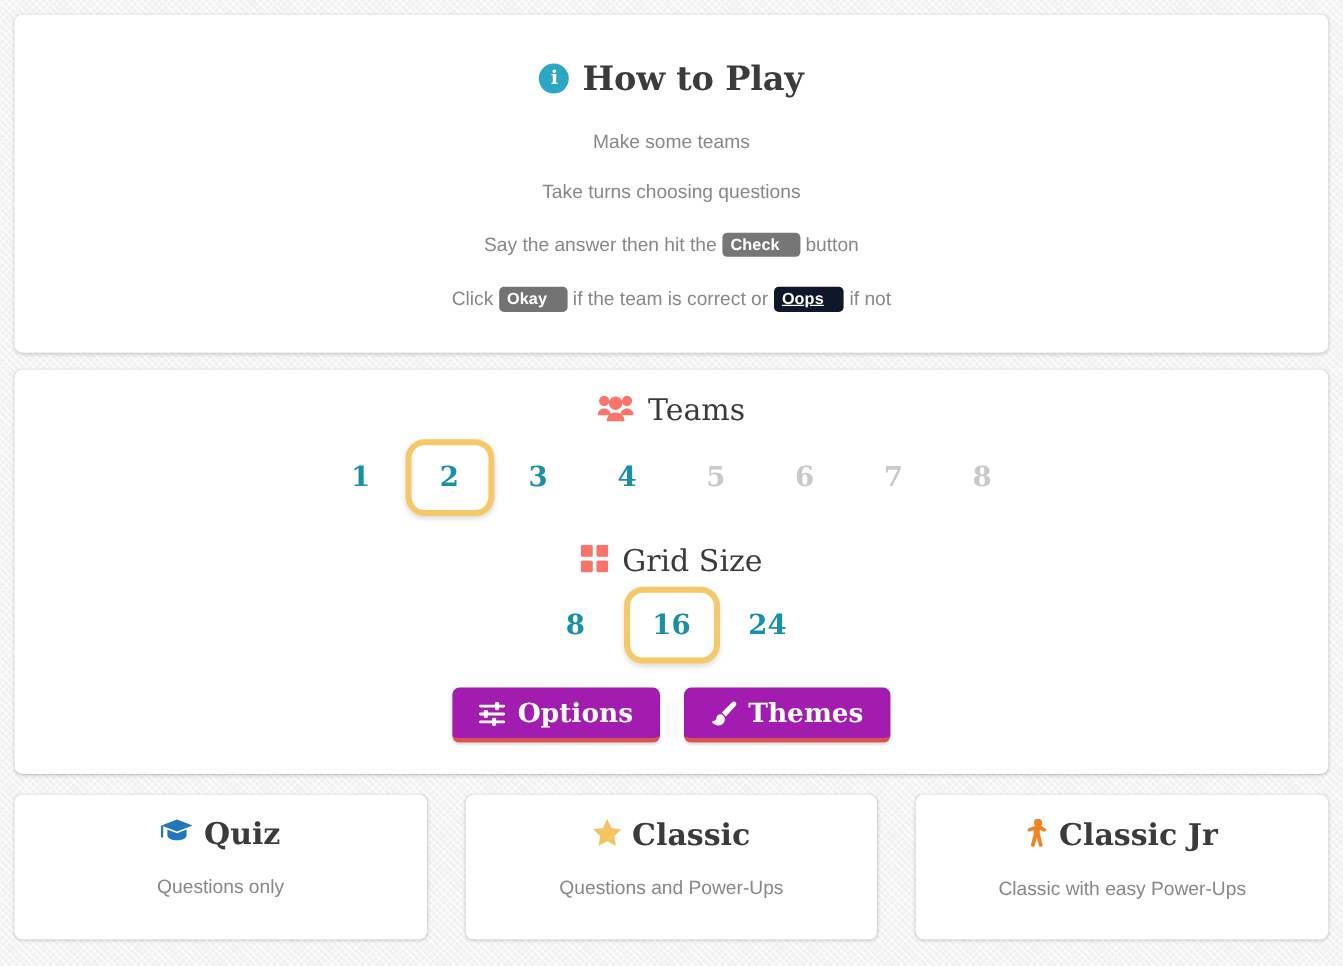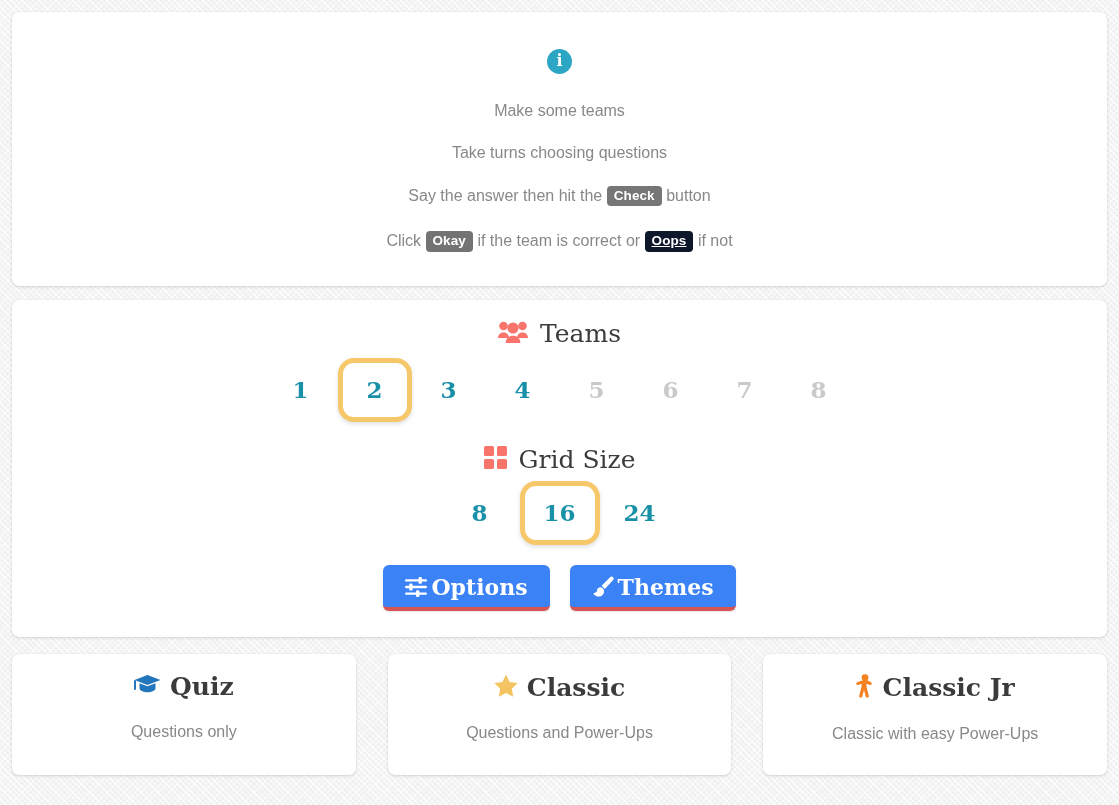--- a/index.html
+++ b/index.html
@@ -69,21 +69,21 @@
     color: #888888;
     margin: 0;
     padding: 14px 0 11px 0;
     line-height: 1.1;
   }
   .badge {
     display: inline-block;
     color: #ffffff;
     font-size: 13.5px;
     font-weight: bold;
-    padding: 3px 7px 4px 7px;
+    padding: 3px 17px 4px 7px;
     border-radius: 4px;
     line-height: 1;
     position: relative;
     top: -1px;
     letter-spacing: 0.1px;
   }
   .badge-check { background: #767676; }
   .badge-okay  { background: #737373; }
   .badge-oops  { background: #0f172a; text-decoration: underline; }
 
@@ -141,32 +141,32 @@
   .grid-row { margin-top: 8px; }
   .grid-row .opt { width: 80px; }
 
   .setup-buttons {
     display: flex;
     justify-content: center;
     gap: 20px;
     margin-top: 20px;
   }
   .pill-btn {
-    background: #3b82f6;
+    background: #a21caf;
     border: none;
     border-bottom: 4px solid #d85452;
     border-radius: 6px;
     color: #ffffff;
     font-family: "DejaVu Serif", "Liberation Serif", serif;
     font-size: 22px;
     font-weight: bold;
     padding: 11px 22px 9px 22px;
     display: inline-flex;
     align-items: center;
-    gap: 4px;
+    gap: 10px;
     cursor: pointer;
     line-height: 1;
     box-shadow: 0 1px 2px rgba(0,0,0,0.12);
   }
   .pill-btn svg { display: block; }
 
   
   .modes {
     display: flex;
     gap: 32px;
@@ -200,20 +200,21 @@
   .mode-icon { display: block; }
 </style>
 </head>
 <body>
 
 <div class="page">
 
   <section class="card howto">
     <h1 class="howto-title">
       <span class="info-icon">i</span>
+      <span>How to Play</span>
     </h1>
 
     <p class="howto-line">
       <span>Make some teams</span>
     </p>
 
     <p class="howto-line">
       <span>Take turns choosing questions</span>
     </p>
 

